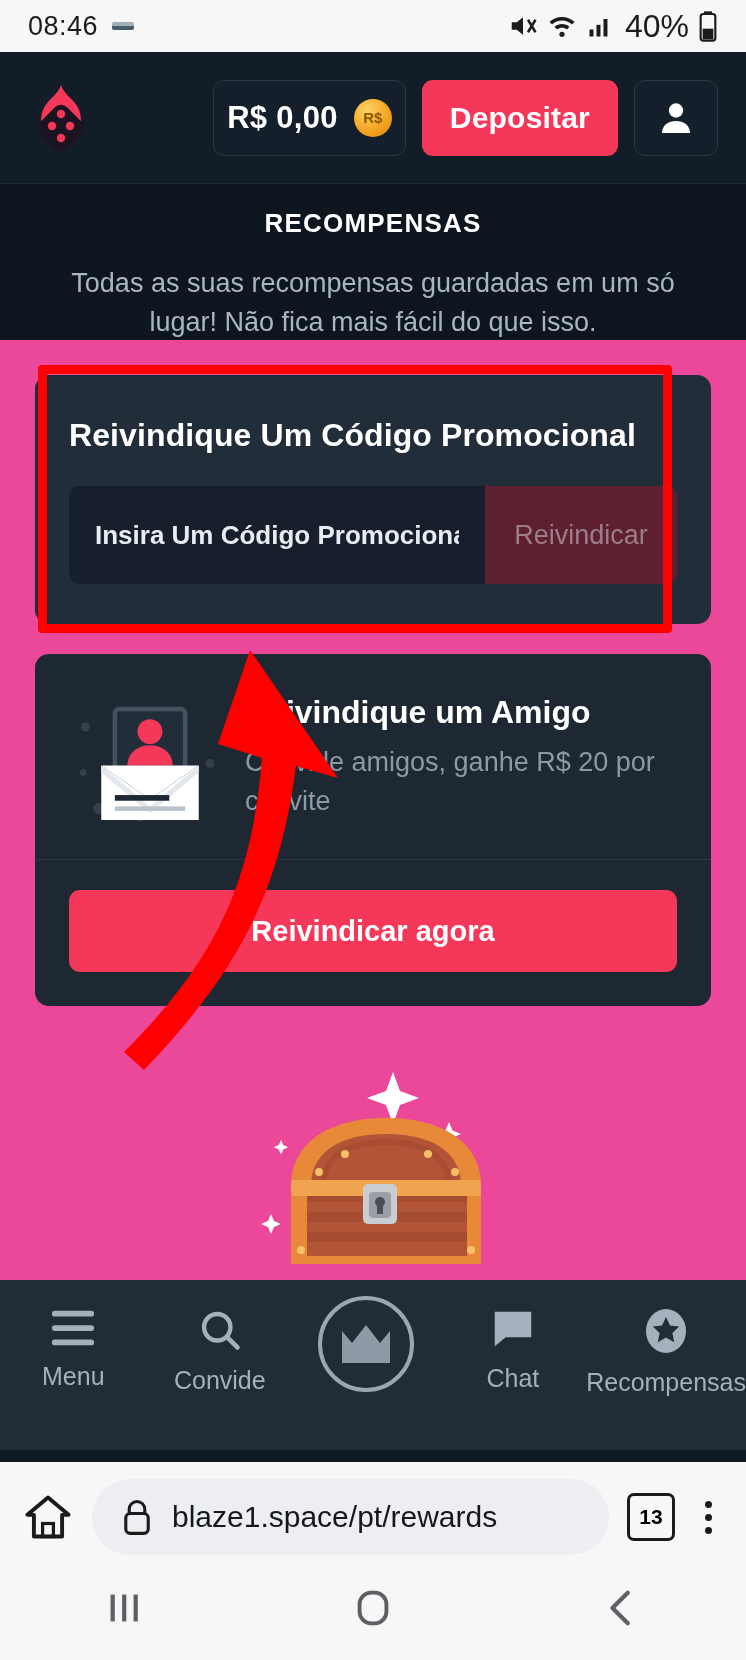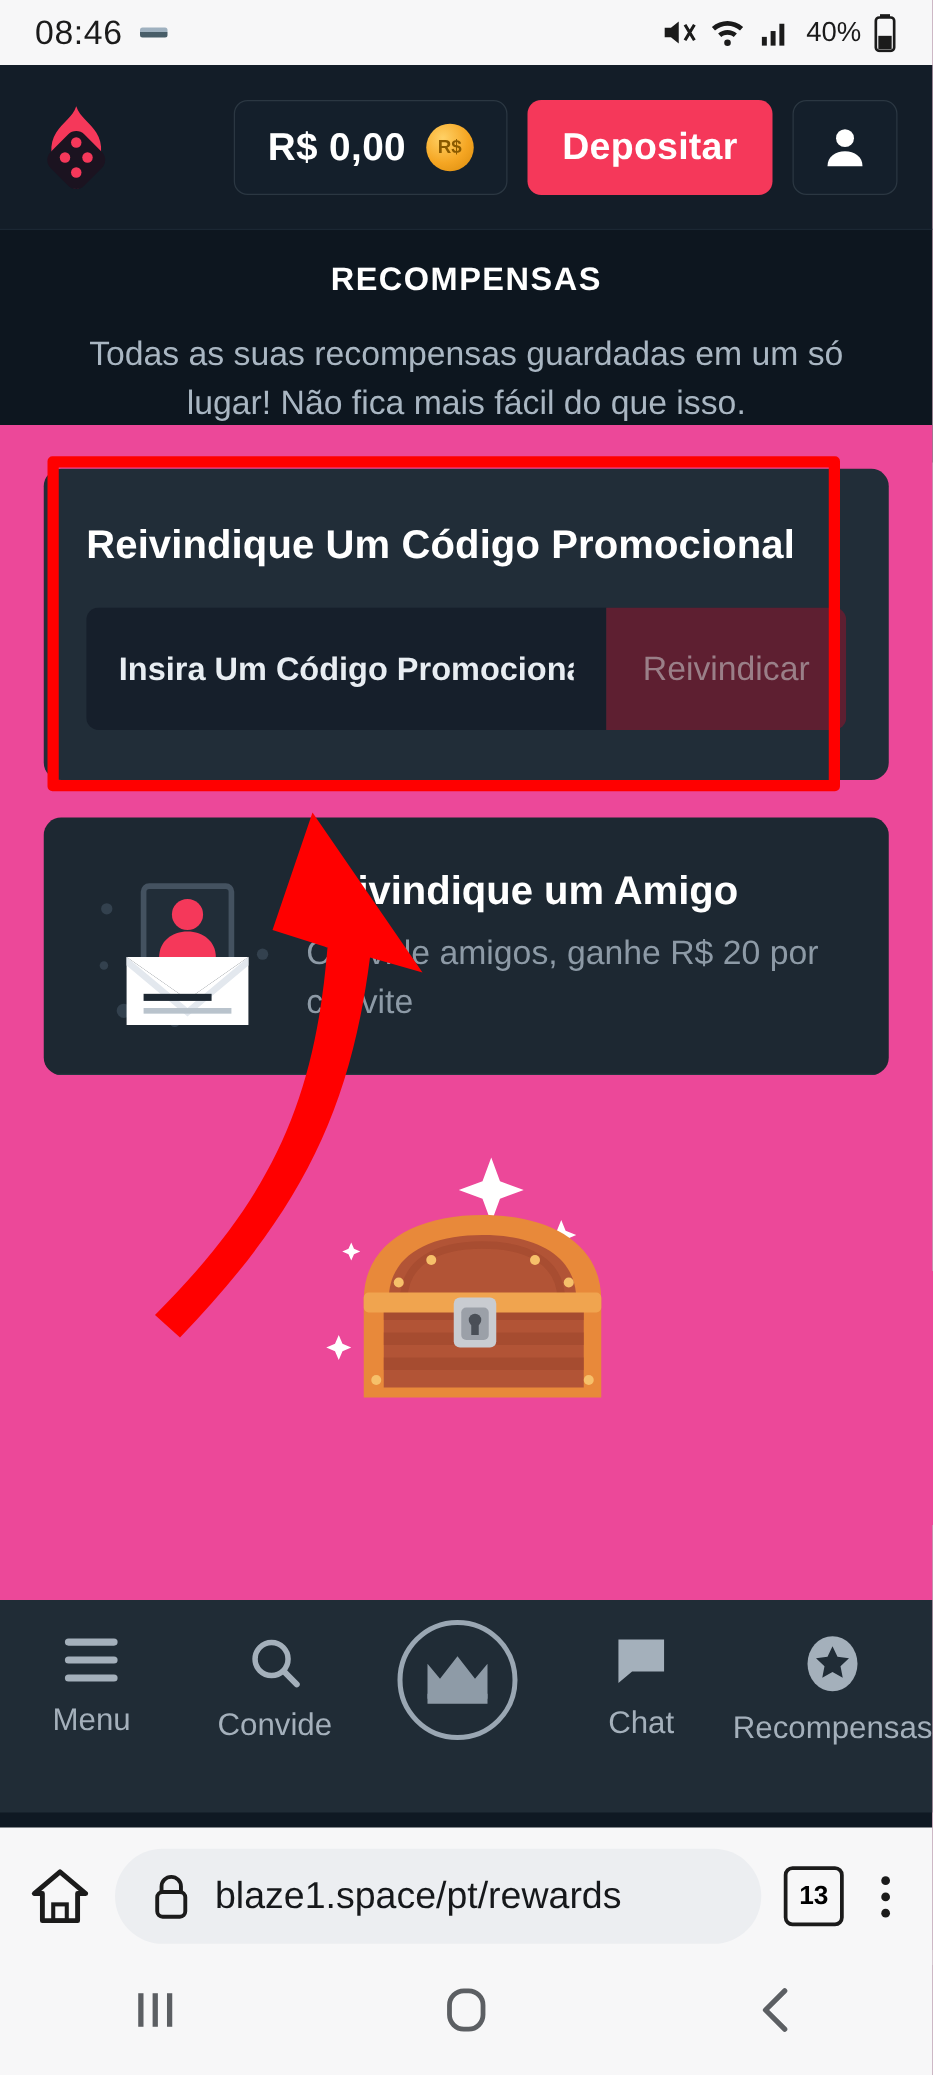--- a/index.html
+++ b/index.html
@@ -18,34 +18,34 @@
     padding: 0 28px; color: #1b1b1b;
   }
   .sb-time { font-size: 27px; font-weight: 400; letter-spacing: .5px; }
   .sb-mini {
     width: 22px; height: 8px; margin-left: 14px; border-radius: 2px;
     background: linear-gradient(180deg,#8fa4b5 0 50%, #29424f 50% 100%);
     opacity: .85;
   }
   .sb-right { margin-left: auto; display: flex; align-items: center; gap: 9px; }
   .sb-right svg { display: block; }
-  .sb-batt { font-size: 22px; font-weight: 400; margin-left: 2px; }
+  .sb-batt { font-size: 32px; font-weight: 400; margin-left: 2px; }
 
   
   .appheader {
     position: absolute; top: 52px; left: 0; width: 746px; height: 132px;
     background: #131d28; display: flex; align-items: center; padding: 0 28px;
     border-bottom: 1px solid #1b2733;
   }
   .logo { width: 66px; height: 70px; flex: none; }
   .hdr-right { margin-left: auto; display: flex; align-items: center; gap: 16px; }
   .balance {
     display: flex; align-items: center; gap: 16px;
     background: #141f2b; border: 1px solid #2b3742; border-radius: 11px;
-    height: 76px; padding: 0 26px;
+    height: 76px; padding: 0 13px;
   }
   .balance-amt { color: #fff; font-size: 31px; font-weight: 700; letter-spacing: .3px; }
   .coin {
     width: 38px; height: 38px; border-radius: 50%;
     background: radial-gradient(circle at 35% 30%, #ffc council, #f5a623 55%, #d98a0c 100%);
     background: radial-gradient(circle at 35% 30%, #ffd166, #f5a623 55%, #d98a0c 100%);
     display: flex; align-items: center; justify-content: center;
     font-size: 15px; font-weight: 700; color: #8a5a00; flex: none;
   }
   .btn-deposit {
@@ -259,20 +259,23 @@
           <path d="M32 72l43 36 43-36v6l-43 36-43-36z" fill="#e3e8ee"></path>
           <rect x="44" y="98" width="48" height="5" fill="#1d2832"></rect>
           <rect x="44" y="108" width="62" height="4" fill="#b9c3cc"></rect>
         </svg>
         <div class="ref-txt">
           <div class="ref-title">Reivindique um Amigo</div>
           <div class="ref-desc">Convide amigos, ganhe R$ 20 por convite</div>
         </div>
       </div>
       <div class="ref-div"></div>
+      <div class="ref-btnwrap">
+        <button class="btn-claim">Reivindicar agora</button>
+      </div>
     </div>
 
     <div class="chest-wrap">
       <svg width="300" height="230" viewBox="0 0 300 230">
         <path d="M170 28l7 19 19 7-19 7-7 19-7-19-19-7 19-7z" fill="#ffffff"></path>
         <path d="M226 78l3.5 8.5 8.5 3.5-8.5 3.5-3.5 8.5-3.5-8.5-8.5-3.5 8.5-3.5z" fill="#ffffff"></path>
         <path d="M58 96l2.2 5 5 2.2-5 2.2-2.2 5-2.2-5-5-2.2 5-2.2z" fill="#ffffff"></path>
         <path d="M48 170l3 7 7 3-7 3-3 7-3-7-7-3 7-3z" fill="#ffffff"></path>
 
         <path d="M68 140h190v80H68z" fill="#e8893a"></path>

